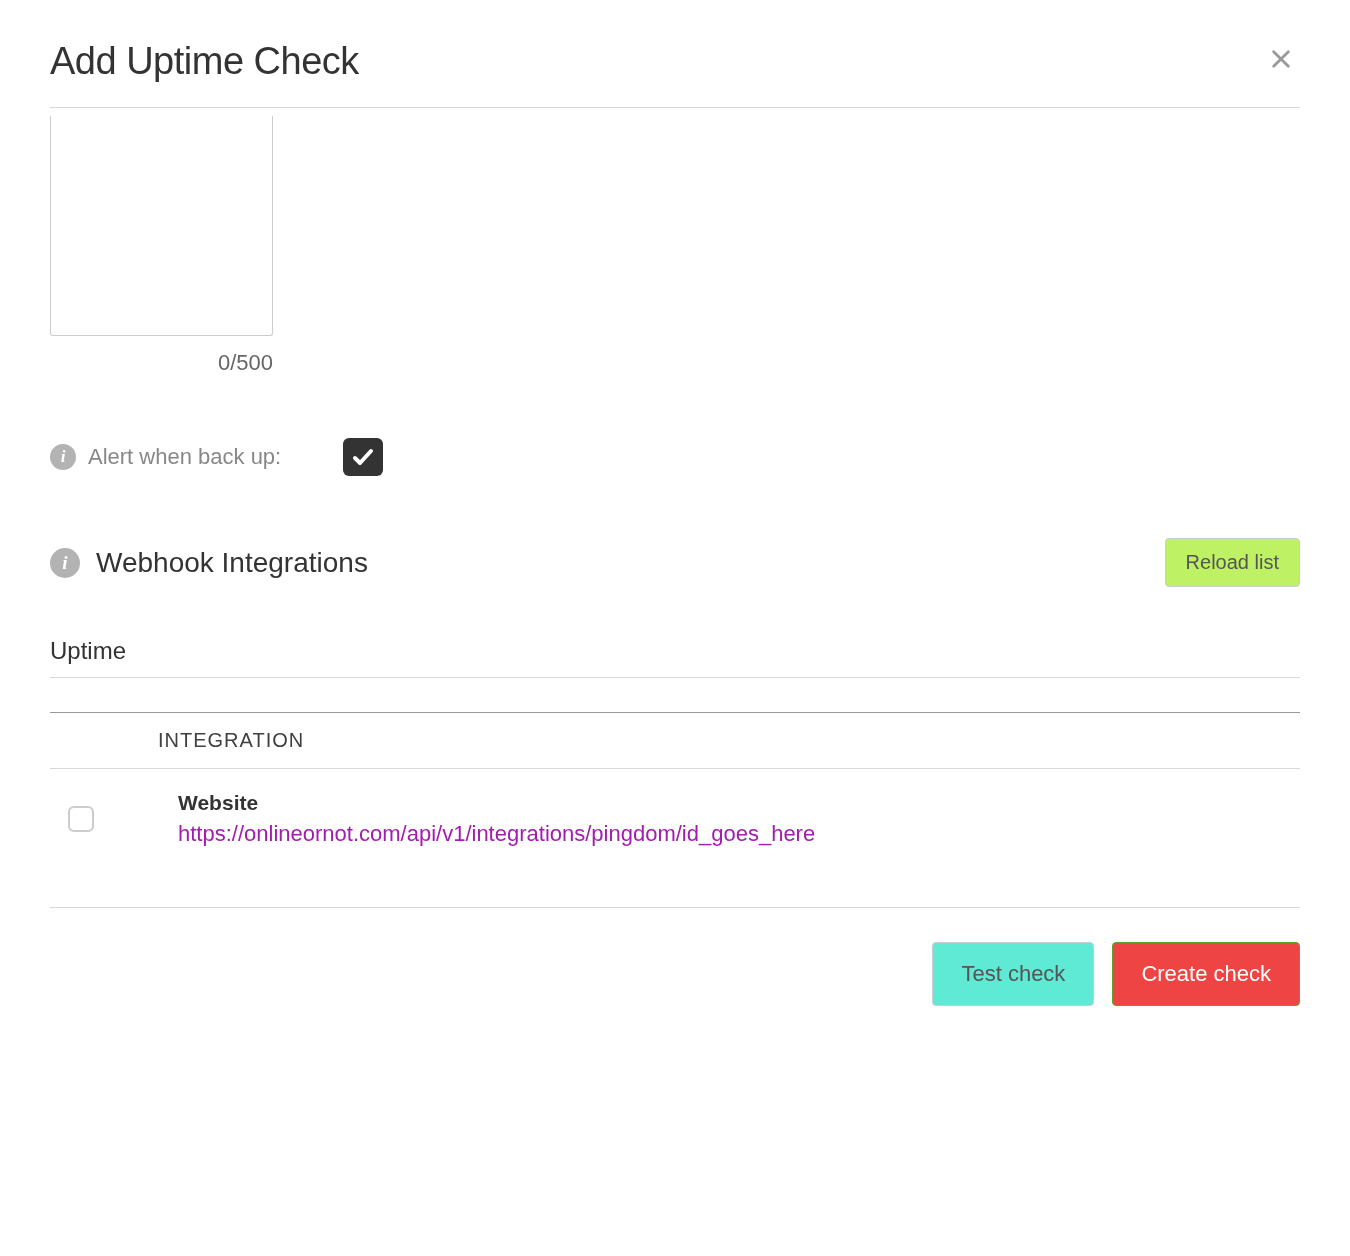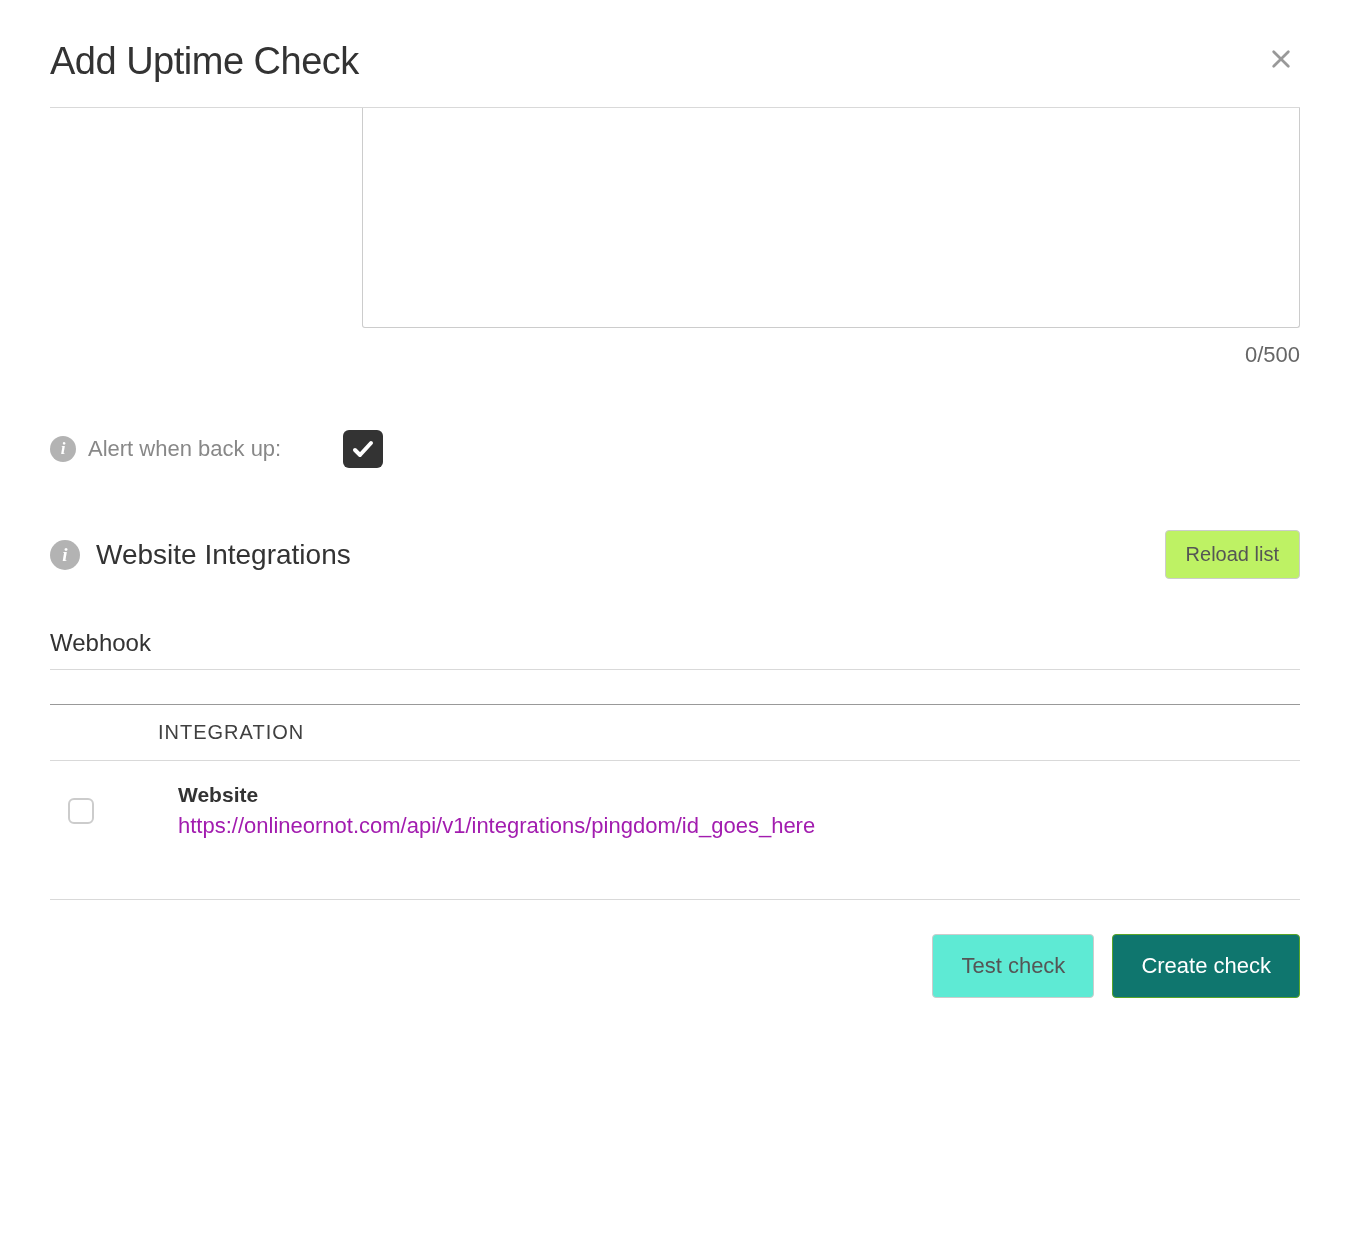--- a/index.html
+++ b/index.html
@@ -29,20 +29,21 @@
       padding: 8px;
       line-height: 1;
     }
     .close-icon svg { width: 22px; height: 22px; }
     .form-body { border-top: 1px solid #d9d9d9; }
     .form-row {
       display: flex;
       align-items: flex-start;
       padding-top: 0;
       margin-bottom: 28px;
+      flex-direction: column;
     }
     .form-label-col {
       width: 312px;
       padding-top: 8px;
       display: flex;
       align-items: center;
       gap: 10px;
     }
     .form-control-col { flex: 1; }
     .textarea-field {
@@ -183,21 +184,21 @@
       background: #5eead4;
       border: 1px solid #ccc;
       border-radius: 4px;
       padding: 18px 28px;
       font-size: 22px;
       color: #555;
       cursor: pointer;
       font-family: inherit;
     }
     .btn-primary {
-      background: #0f766e;
+      background: #ef4444;
       border: 1px solid #5aa528;
       border-radius: 4px;
       padding: 18px 28px;
       font-size: 22px;
       color: #fff;
       cursor: pointer;
       font-family: inherit;
     }
   </style>
 </head>
@@ -228,28 +229,28 @@
     <span class="checkbox-on">
       <svg viewBox="0 0 24 24" fill="none" stroke="#fff" stroke-width="4" stroke-linecap="round" stroke-linejoin="round">
         <polyline points="4 13 9 18 20 6"></polyline>
       </svg>
     </span>
   </div>
 
   <div class="section-header">
     <div class="section-header-left">
       <span class="info-badge" style="width:30px;height:30px;font-size:19px;">i</span>
-      <span class="section-title">Website Integrations</span>
+      <span class="section-title">Webhook Integrations</span>
     </div>
     <div class="section-header-right">
       <button class="btn-outline">Reload list</button>
     </div>
   </div>
 
-  <div class="subsection-title">Webhook</div>
+  <div class="subsection-title">Uptime</div>
 
   <div class="integration-table">
     <div class="integration-table-head">INTEGRATION</div>
     <div class="integration-row">
       <div class="integration-checkbox"></div>
       <div class="integration-info">
         <div class="integration-name">Website</div>
         <div class="integration-url">https://onlineornot.com/api/v1/integrations/pingdom/id_goes_here</div>
       </div>
     </div>

